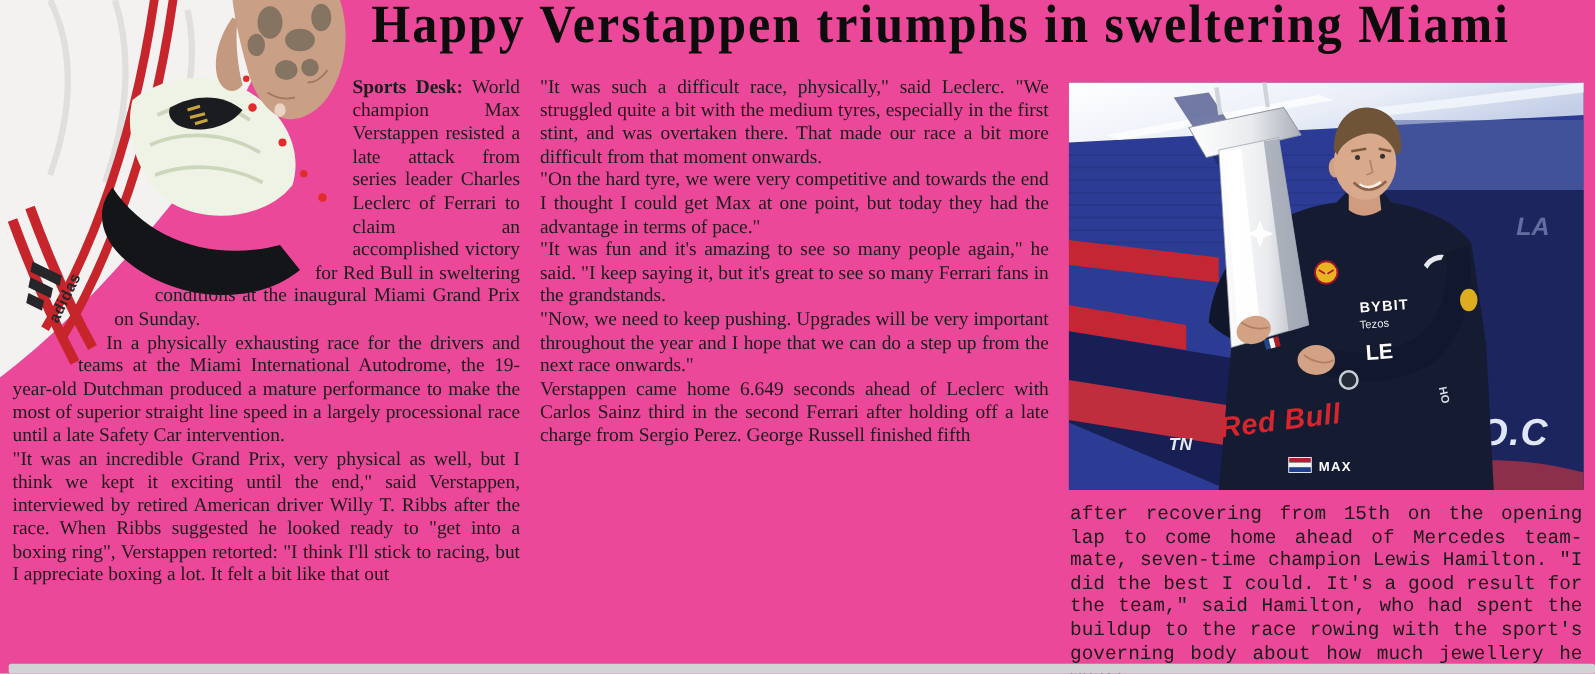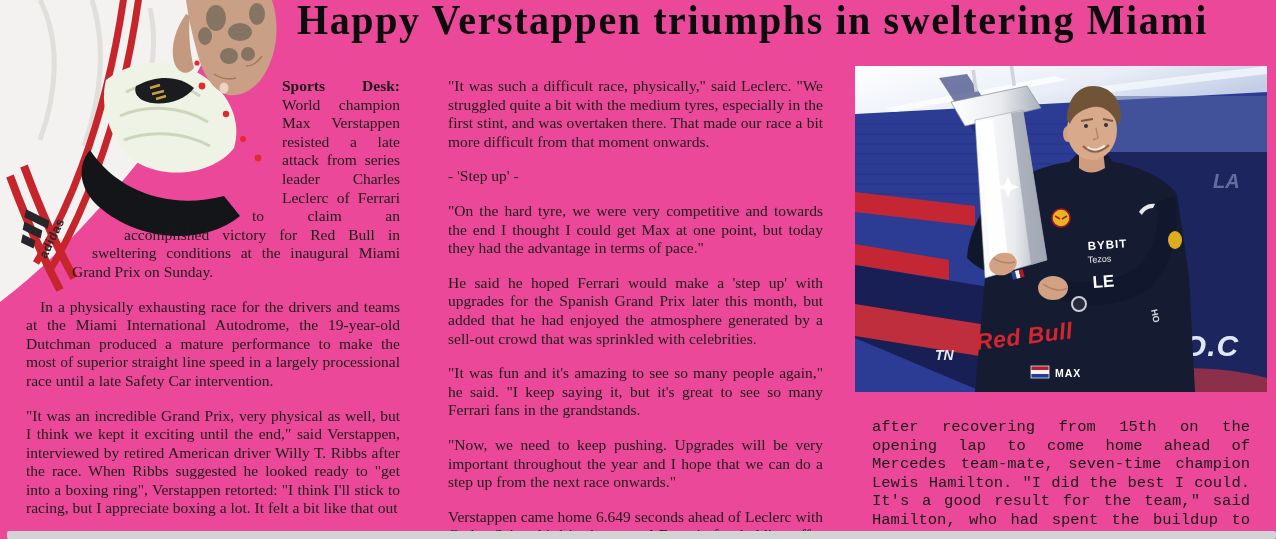--- a/index.html
+++ b/index.html
@@ -2,21 +2,21 @@
 <html><head>
 <meta charset="utf-8">
 <style>
   html,body{margin:0;padding:0;background:#ffffff;}
   .page{position:relative;width:1276px;height:539px;background:#ec4899;overflow:hidden;
         font-family:"Liberation Serif",serif;}
   .headline{position:absolute;left:297px;top:-6px;margin:0;font-size:40px;font-weight:700;
         letter-spacing:1.6px;color:#0c0c0c;white-space:nowrap;transform:scaleY(1.08);
         transform-origin:left top;}
   .col{position:absolute;text-align:justify;font-size:15.5px;line-height:18.6px;color:#1b1b1b;z-index:2;}
-  .col p{margin:16px;}
+  .col p{margin:0;}
   .col1{left:10px;top:61px;width:406px;}
   .col2{left:432px;top:61px;width:407px;}
   .col3{left:856px;top:402px;width:410px;font-family:Liberation Mono, monospace;}
   .lead{font-weight:700;}
   .indent{text-indent:14px;}
   .wrap-spacer{float:left;width:272px;height:240px;shape-margin:4px;
     shape-outside:polygon(0px 0px,272px 0px,272px 130px,238px 130px,238px 148px,110px 148px,
       110px 166px,78px 166px,78px 184px,58px 184px,58px 202px,50px 202px,50px 220px,
       6px 220px,6px 236px,0px 236px);}
   .boot-figure{position:absolute;left:0;top:0;z-index:1;}
@@ -81,23 +81,21 @@
 
   <div class="col col1">
     <div class="wrap-spacer"></div>
     <p class="para"><b class="lead">Sports Desk:</b> <span>World champion Max Verstappen resisted a late attack from series leader Charles Leclerc of Ferrari to claim an accomplished victory for Red Bull in sweltering conditions at the inaugural Miami Grand Prix on Sunday.</span></p>
     <p class="para indent">In a physically exhausting race for the drivers and teams at the Miami International Autodrome, the 19-year-old Dutchman produced a mature performance to make the most of superior straight line speed in a largely processional race until a late Safety Car intervention.</p>
     <p class="para">"It was an incredible Grand Prix, very physical as well, but I think we kept it exciting until the end," said Verstappen, interviewed by retired American driver Willy T. Ribbs after the race. When Ribbs suggested he looked ready to "get into a boxing ring", Verstappen retorted: "I think I'll stick to racing, but I appreciate boxing a lot. It felt a bit like that out</p>
   </div>
 
   <div class="col col2">
     <p class="para">"It was such a difficult race, physically," said Leclerc. "We struggled quite a bit with the medium tyres, especially in the first stint, and was overtaken there. That made our race a bit more difficult from that moment onwards.</p>
-    <p class="para">- 'Step up' -</p>
     <p class="para">"On the hard tyre, we were very competitive and towards the end I thought I could get Max at one point, but today they had the advantage in terms of pace."</p>
-    <p class="para">He said he hoped Ferrari would make a 'step up' with upgrades for the Spanish Grand Prix later this month, but added that he had enjoyed the atmosphere generated by a sell-out crowd that was sprinkled with celebrities.</p>
     <p class="para">"It was fun and it's amazing to see so many people again," he said. "I keep saying it, but it's great to see so many Ferrari fans in the grandstands.</p>
     <p class="para">"Now, we need to keep pushing. Upgrades will be very important throughout the year and I hope that we can do a step up from the next race onwards."</p>
     <p class="para">Verstappen came home 6.649 seconds ahead of Leclerc with Carlos Sainz third in the second Ferrari after holding off a late charge from Sergio Perez. George Russell finished fifth</p>
   </div>
 
   <svg class="photo" width="412" height="326" viewBox="0 0 412 326">
     <defs>
       <linearGradient id="silver" x1="0" y1="0" x2="1" y2="0">
         <stop offset="0" stop-color="#ffffff"></stop>
           <stop offset=".55" stop-color="#e9ebee"></stop>

